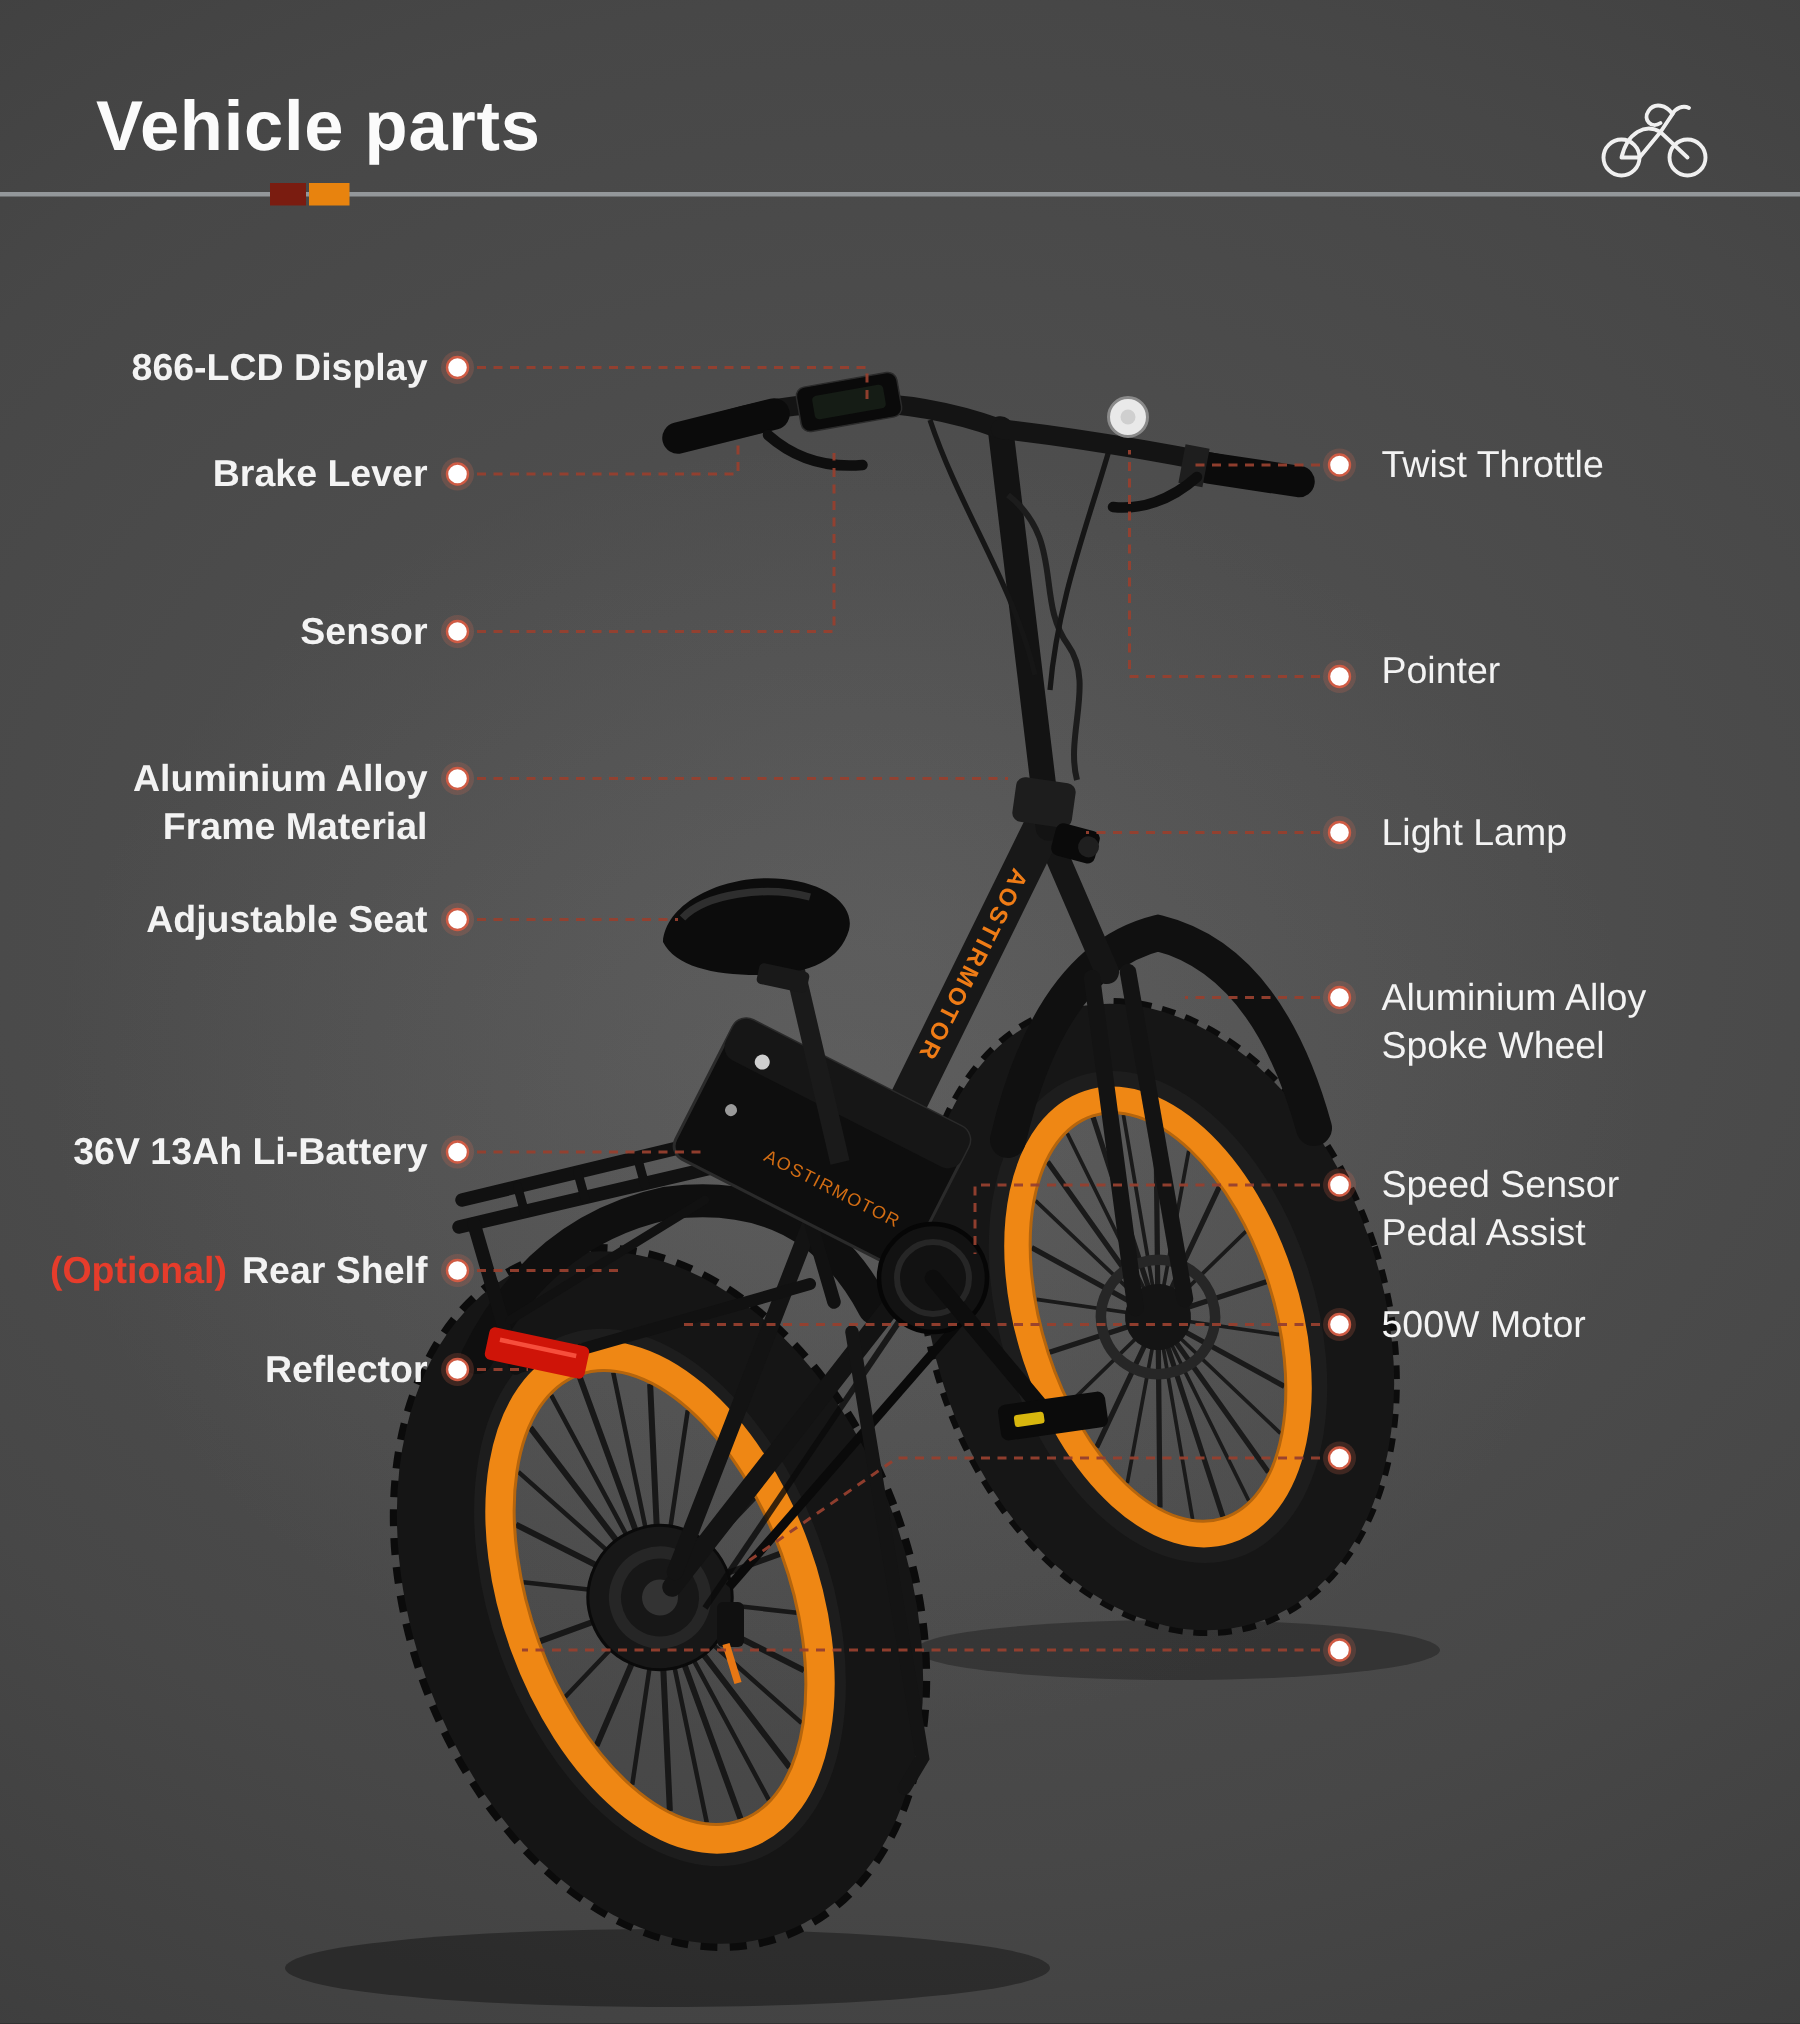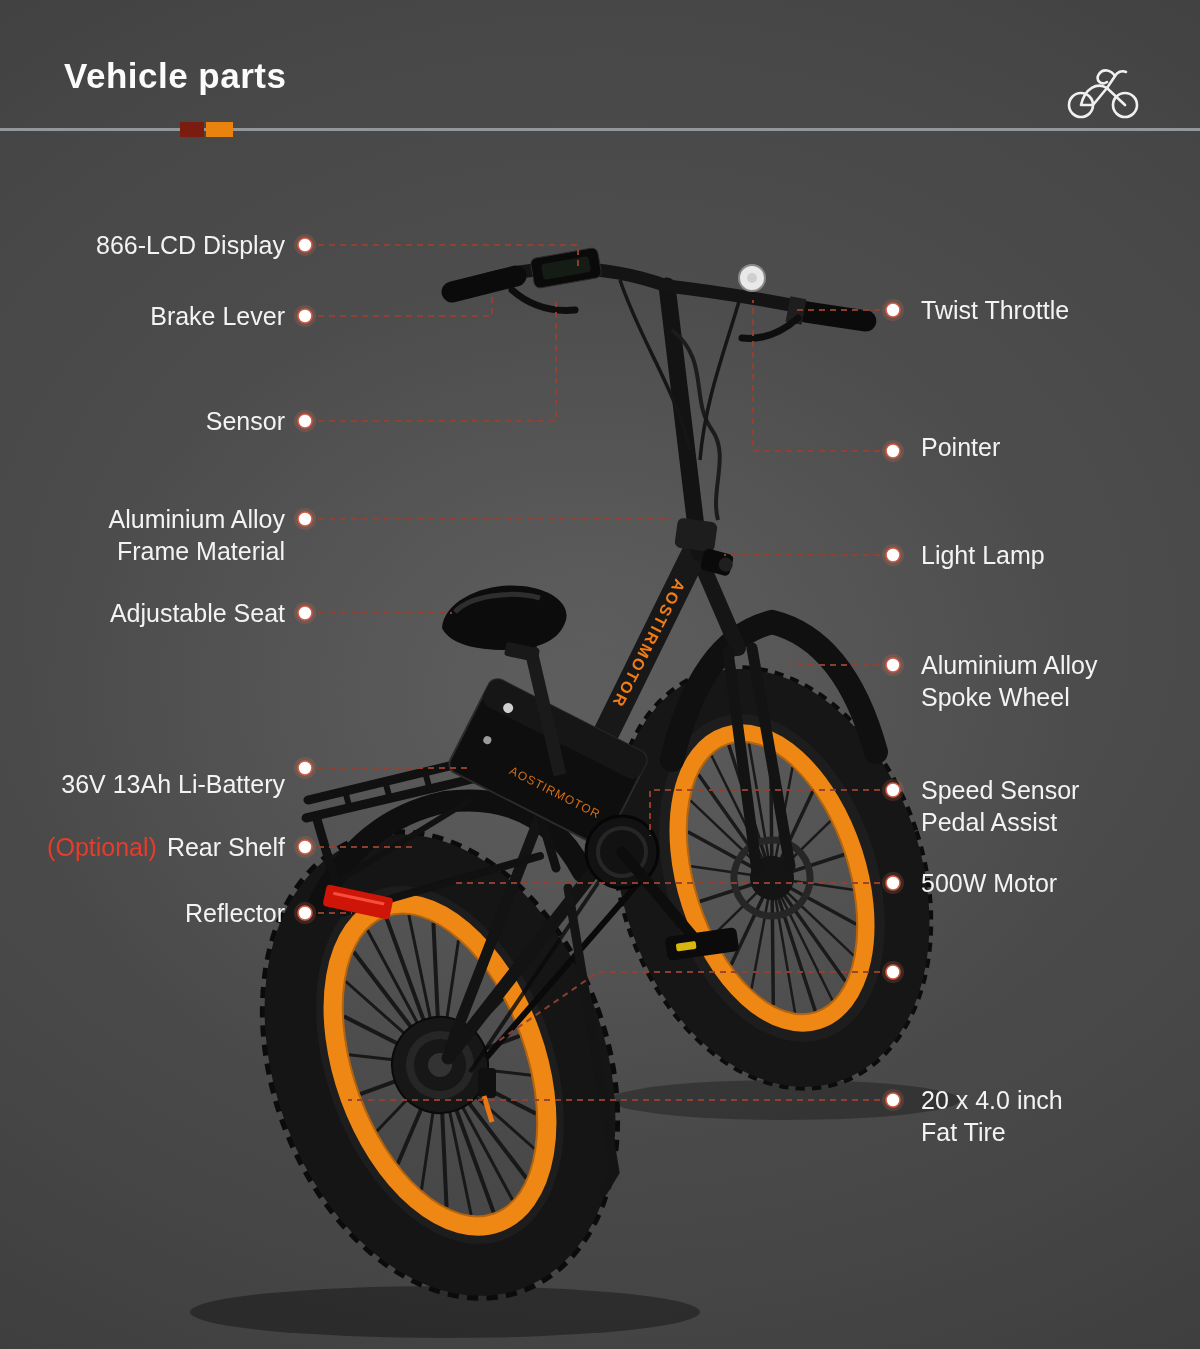--- a/index.html
+++ b/index.html
@@ -5,28 +5,28 @@
   * { margin:0; padding:0; box-sizing:border-box; }
   html,body { background:#2e2e2e; }
   .canvas {
     position:relative; width:1200px; height:1349px; margin:0 auto; overflow:hidden;
     font-family:"Liberation Sans","DejaVu Sans",sans-serif;
     background:
       radial-gradient(ellipse 760px 620px at 47% 54%, rgba(135,135,135,.22), rgba(135,135,135,0) 70%),
       radial-gradient(ellipse 1500px 1200px at 50% 46%, #545454 0%, #474747 52%, #333333 100%);
   }
   .bike-svg,.overlay-svg { position:absolute; inset:0; width:100%; height:100%; }
-  .header-title { position:absolute; left:64px; top:56px; font-size:35px; font-weight:700; color:#fbfbfb; letter-spacing:.5px; }
+  .header-title { position:absolute; left:64px; top:56px; font-size:47px; font-weight:700; color:#fbfbfb; letter-spacing:.5px; }
   .bike-icon { position:absolute; left:1056px; top:58px; width:92px; height:64px; }
   .divider { position:absolute; left:0; top:128px; width:100%; height:3px; background:#93979a; }
   .sq { position:absolute; top:-6px; height:15px; display:block; }
   .sq1 { left:180px; width:24px; background:#7a1c10; }
   .sq2 { left:206px; width:27px; background:#e8830e; }
   .callout { position:absolute; font-size:25px; line-height:32px; color:#f3f3f3; white-space:nowrap; }
-  .callout.left { right:915px; text-align:right; }
+  .callout.left { right:915px; text-align:right;font-weight:bold; }
   .callout.right { left:921px; text-align:left;text-decoration:underline; }
   .callout-label { display:inline-block; white-space:pre-line; vertical-align:top; }
   .callout-prefix { color:#e63c2b; margin-right:10px; }
 </style>
 </head>
 <body>
 
 <div class="canvas">
 
   <svg class="bike-svg" viewBox="0 0 1200 1349" xmlns="http://www.w3.org/2000/svg">
@@ -235,21 +235,21 @@
   <div class="callout left" style="top:405px">
     <span class="callout-label">Sensor</span>
   </div>
   <div class="callout left" style="top:503px">
     <span class="callout-label">Aluminium Alloy
 Frame Material</span>
   </div>
   <div class="callout left" style="top:597px">
     <span class="callout-label">Adjustable Seat</span>
   </div>
-  <div class="callout left" style="top:768px">
+  <div class="callout left" style="top:752px">
     <span class="callout-label">36V 13Ah Li-Battery</span>
   </div>
   <div class="callout left" style="top:831px">
     <span class="callout-prefix">(Optional)</span><span class="callout-label">Rear Shelf</span>
   </div>
   <div class="callout left" style="top:897px">
     <span class="callout-label">Reflector</span>
   </div>
 
   <div class="callout right" style="top:294px">
@@ -265,18 +265,14 @@
     <span class="callout-label">Aluminium Alloy
 Spoke Wheel</span>
   </div>
   <div class="callout right" style="top:774px">
     <span class="callout-label">Speed Sensor
 Pedal Assist</span>
   </div>
   <div class="callout right" style="top:867px">
     <span class="callout-label">500W Motor</span>
   </div>
-  <div class="callout right" style="top:1084px">
-    <span class="callout-label">20 x 4.0 inch
-Fat Tire</span>
-  </div>
 
 </div>
 
 </body></html>

